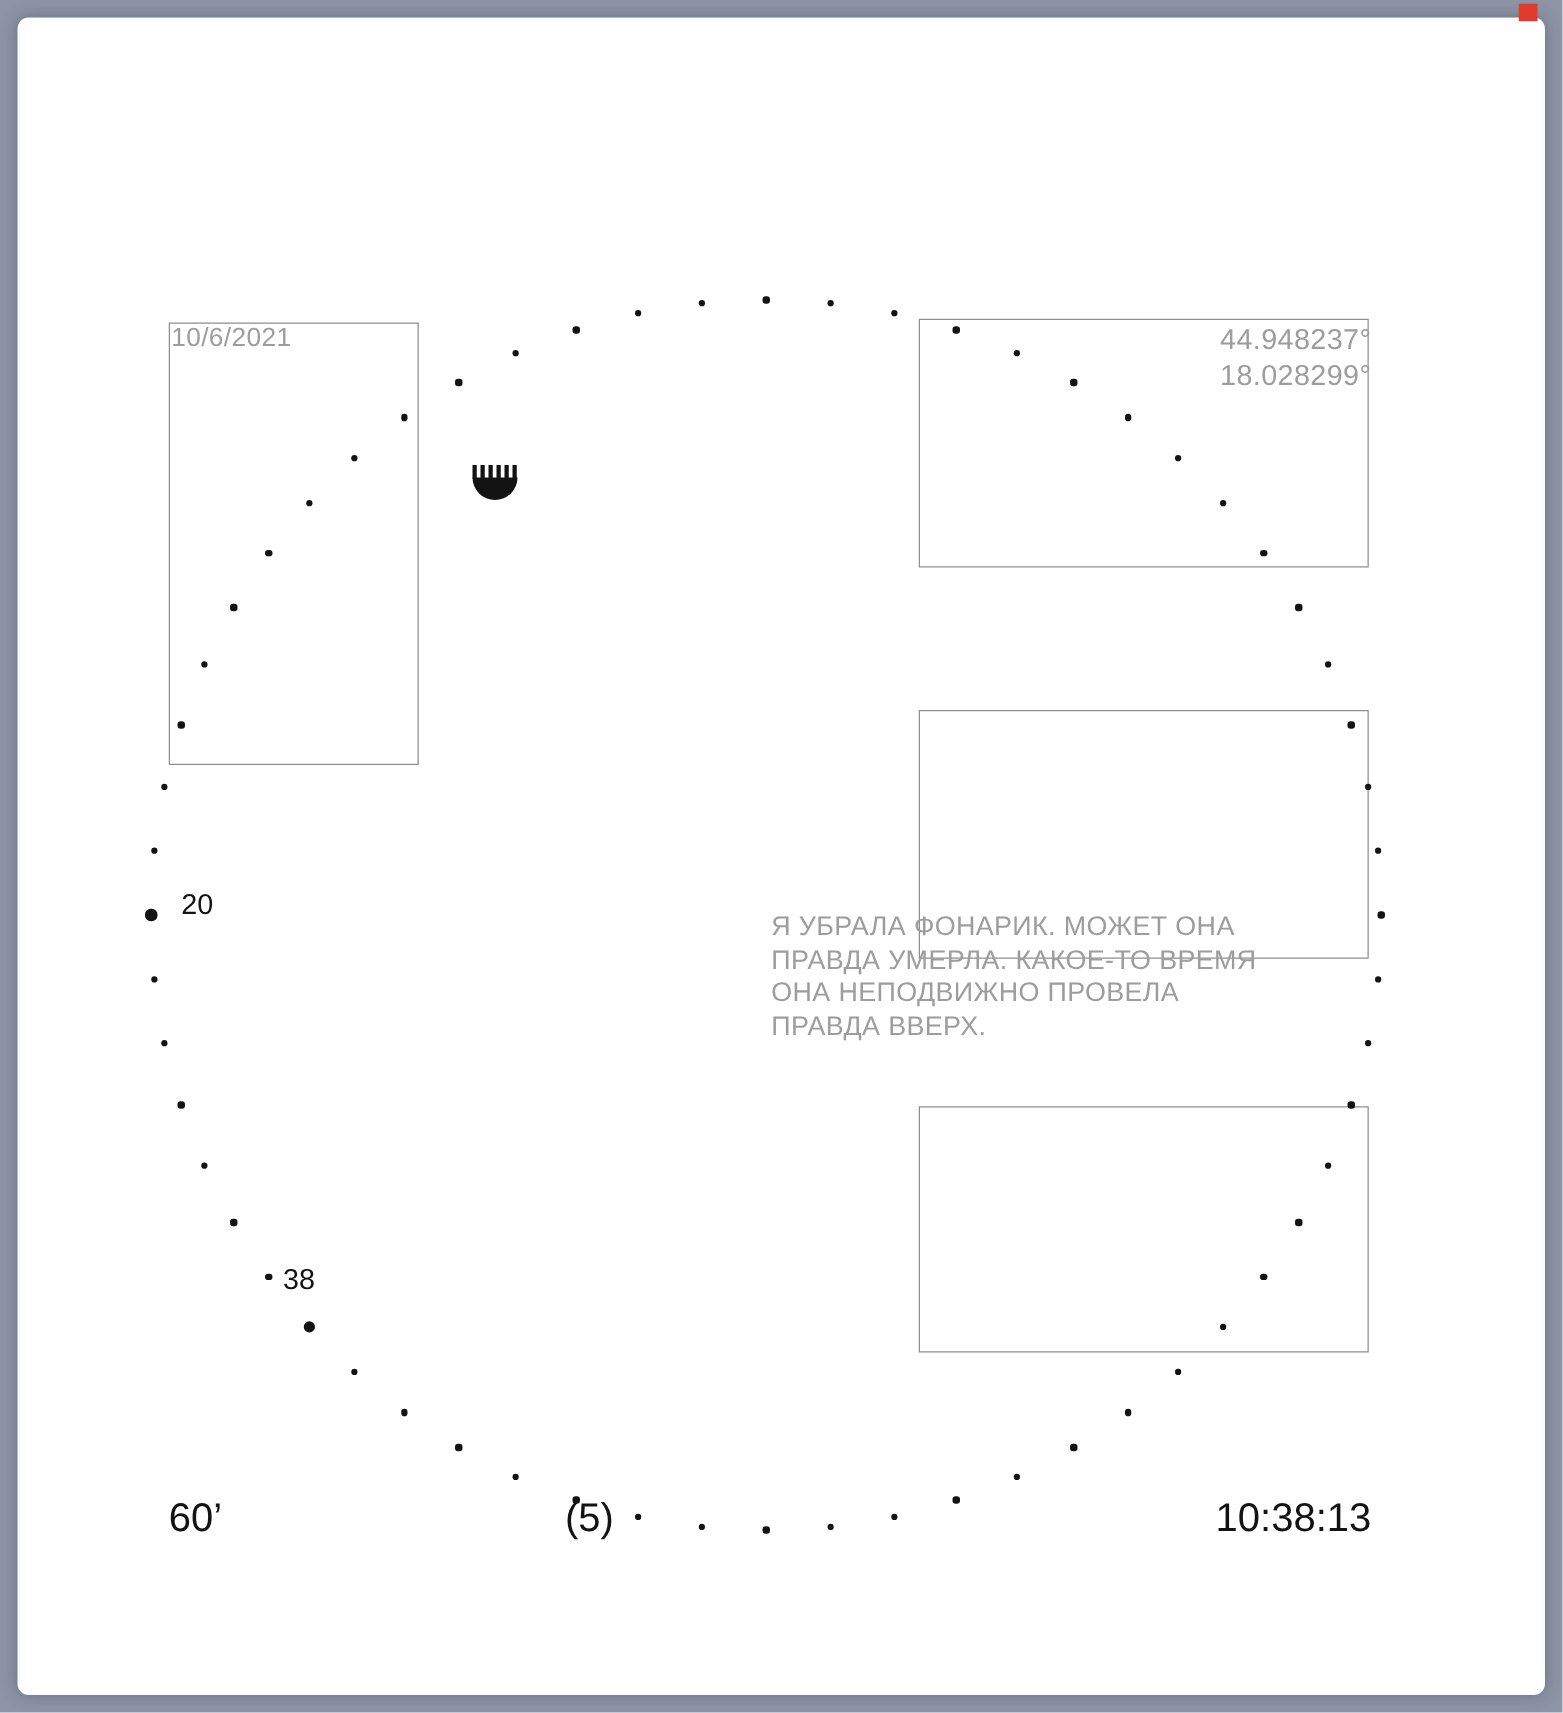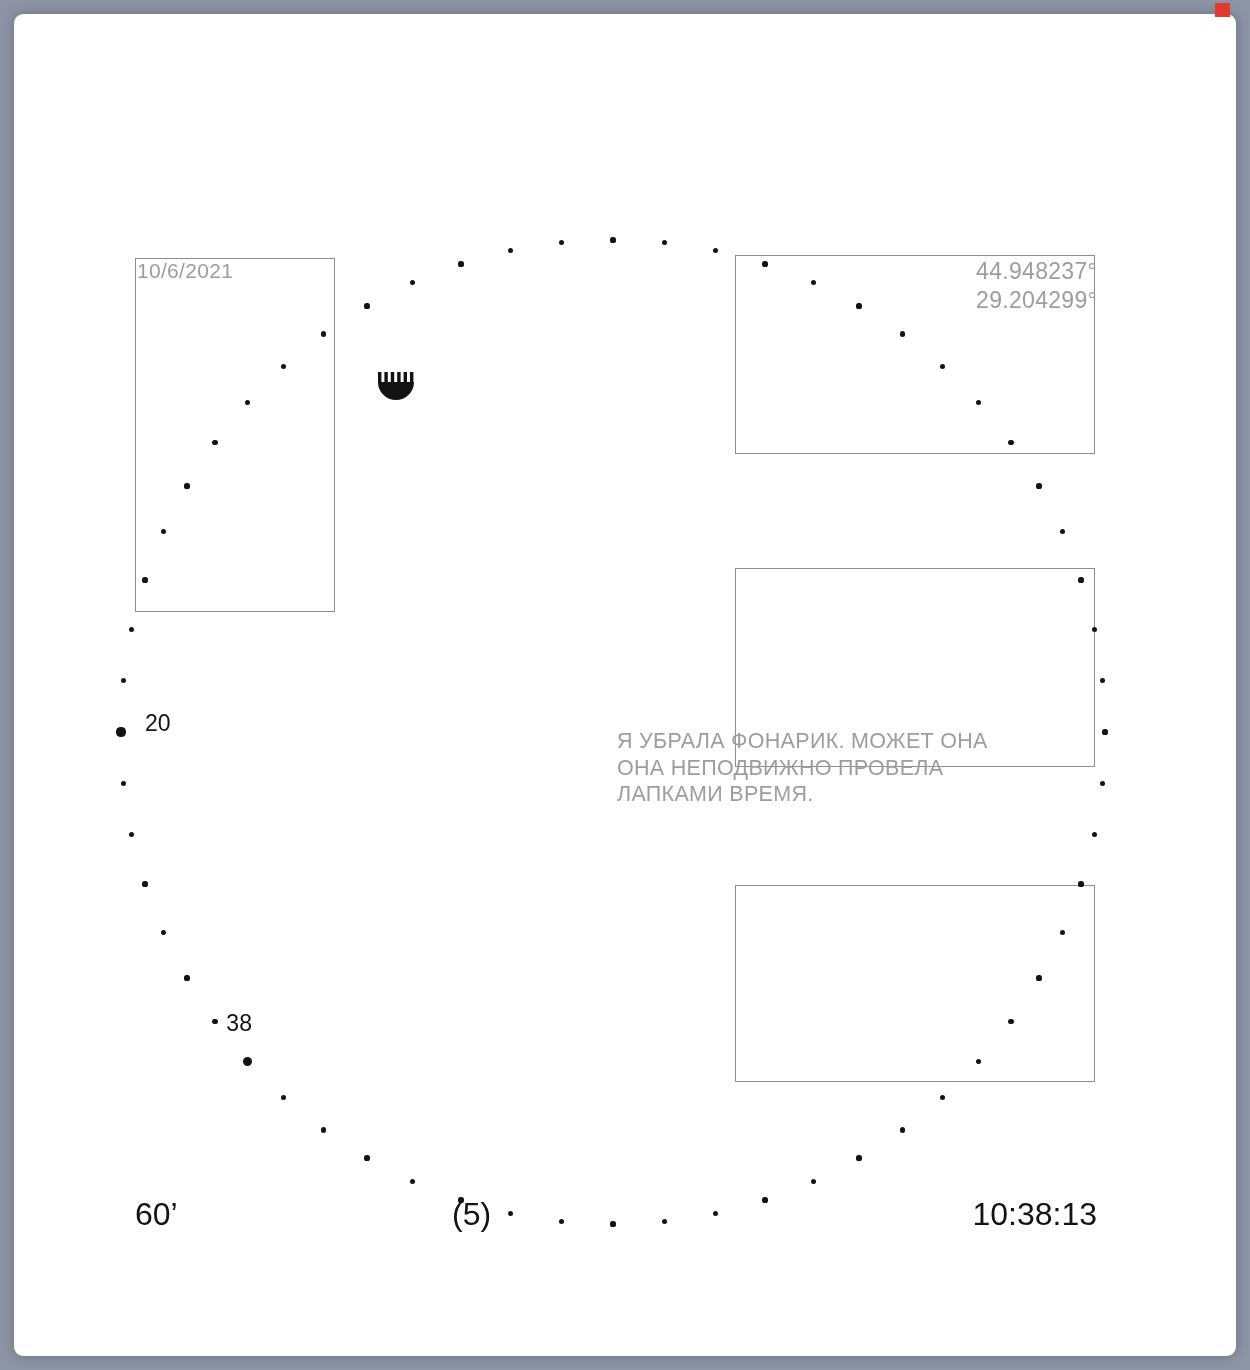--- a/index.html
+++ b/index.html
@@ -41,27 +41,28 @@
 
   <div class="frame-box" id="frame-top-left"></div>
   <div class="frame-box" id="frame-top-right"></div>
   <div class="frame-box" id="frame-mid-right"></div>
   <div class="frame-box" id="frame-bottom-right"></div>
 
   <div class="date muted">10/6/2021</div>
 
   <div class="coords muted">
     <div>44.948237°</div>
-    <div>29.204299°</div>
+    <div>18.028299°</div>
   </div>
 
   <div class="caption muted">
     <div>Я УБРАЛА ФОНАРИК. МОЖЕТ ОНА</div>
+    <div>ПРАВДА УМЕРЛА. КАКОЕ-ТО ВРЕМЯ</div>
     <div>ОНА НЕПОДВИЖНО ПРОВЕЛА</div>
-    <div>ЛАПКАМИ ВРЕМЯ.</div>
+    <div>ПРАВДА ВВЕРХ.</div>
   </div>
 
   <svg class="stamp" width="38" height="29" viewBox="0 0 38 29" aria-hidden="true">
     <rect x="1" y="0" width="3.4" height="11" fill="#131313"></rect>
     <rect x="7.4" y="0" width="3.4" height="11" fill="#131313"></rect>
     <rect x="13.8" y="0" width="3.4" height="11" fill="#131313"></rect>
     <rect x="20.2" y="0" width="3.4" height="11" fill="#131313"></rect>
     <rect x="26.6" y="0" width="3.4" height="11" fill="#131313"></rect>
     <rect x="33" y="0" width="3.4" height="11" fill="#131313"></rect>
     <path d="M1 10 A18 18 0 0 0 37 10 Z" fill="#131313"></path>

